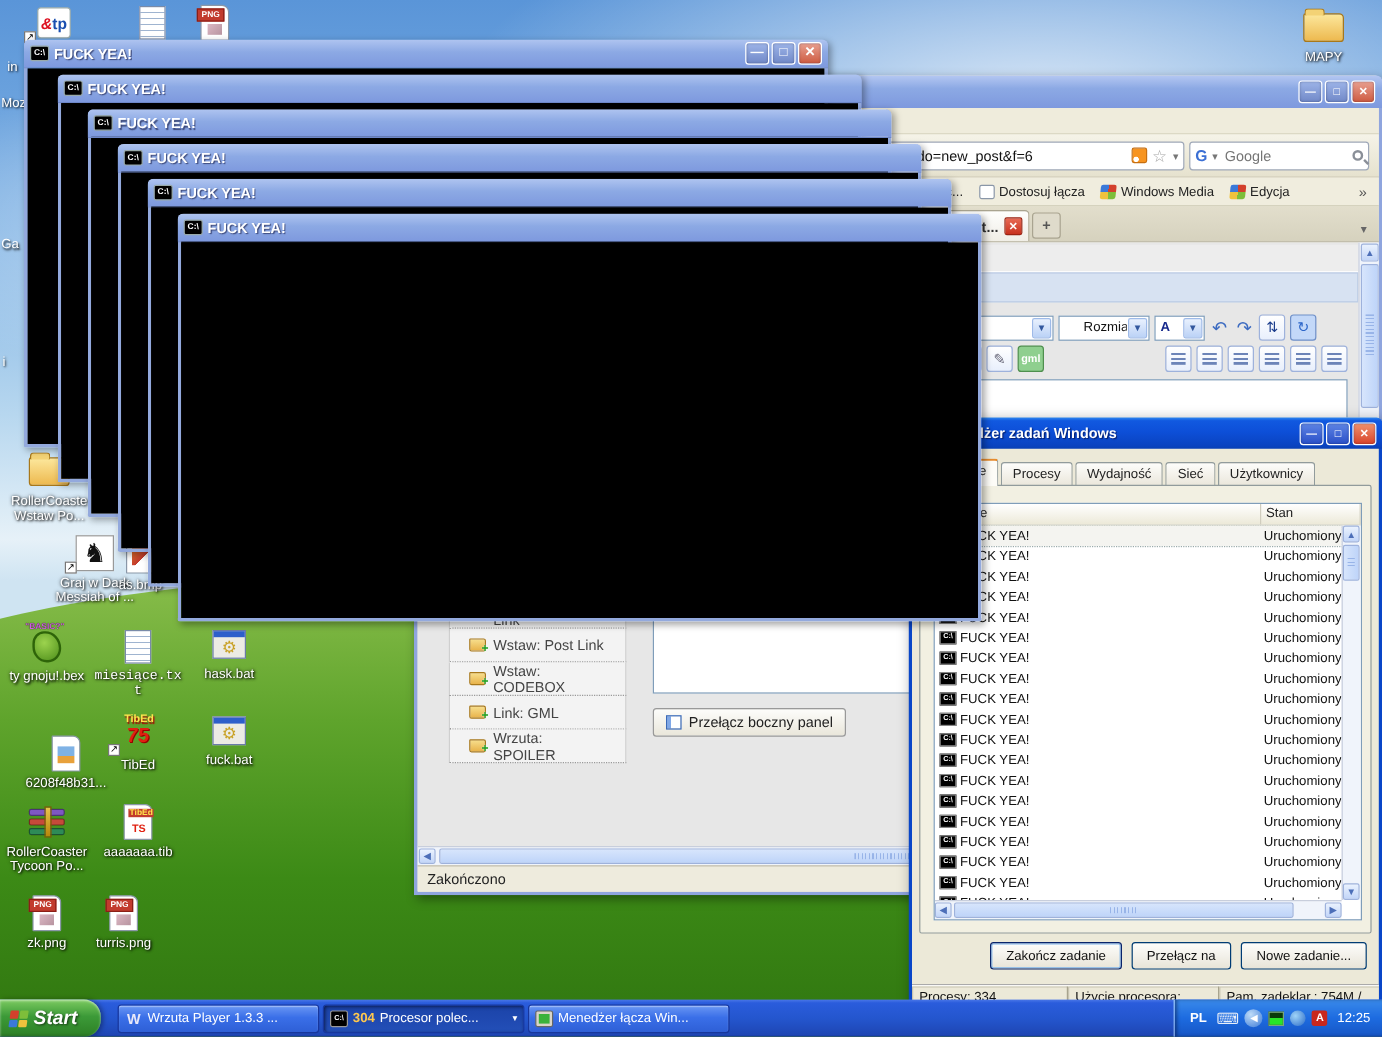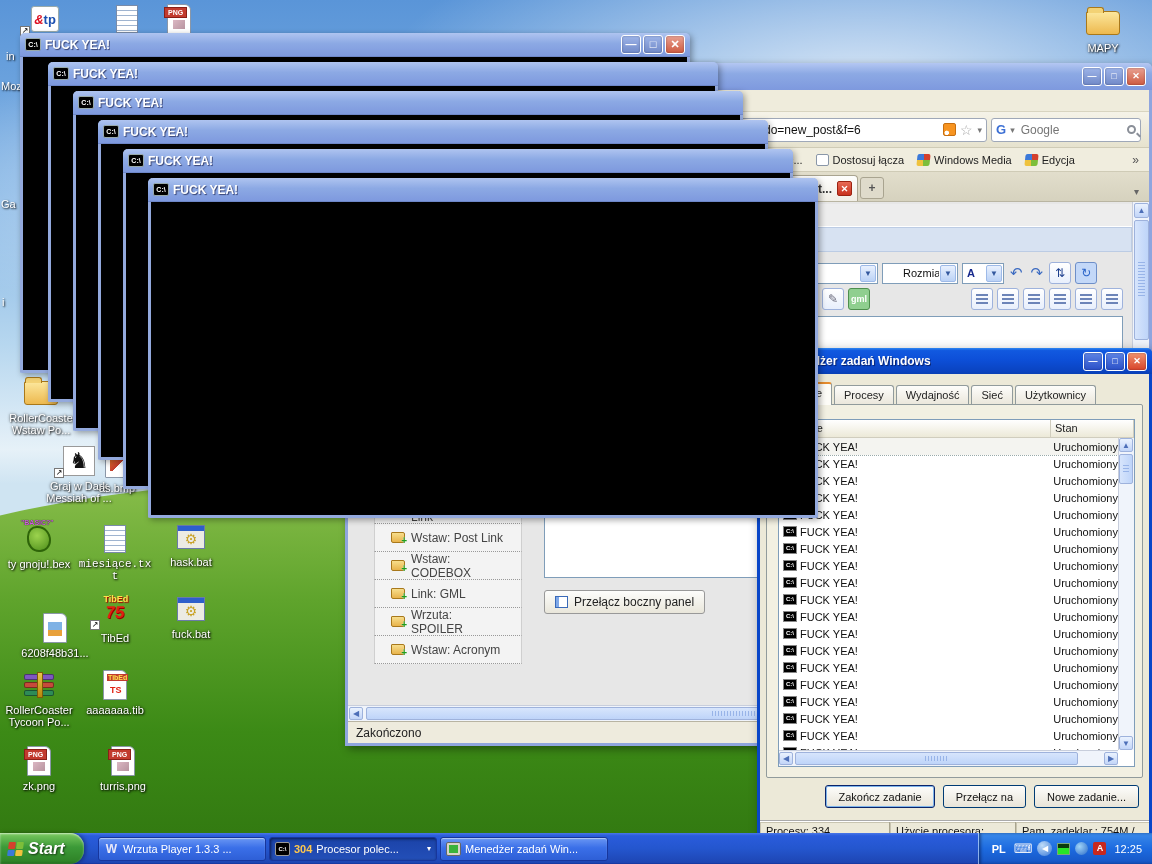--- a/index.html
+++ b/index.html
@@ -429,21 +429,21 @@
           </span>
         </div>
         <div class="dicon-label">aaaaaaa.tib</div>
       </div>
       <div class="dicon" style="left: 0px; top: 744px;">
         <div class="dicon-img">
           <span class="g g-page g-png"></span>
         </div>
         <div class="dicon-label">zk.png</div>
       </div>
-      <div class="dicon" style="left: 84px; top: 744px;">
+      <div class="dicon" style="left: 64px; top: 744px;">
         <div class="dicon-img">
           <span class="g g-page g-png"></span>
         </div>
         <div class="dicon-label">turris.png</div>
       </div>
     </div>
   <div id="desk-partials">
       <div class="desk-partial" style="left: 6px; top: 50px;">in</div>
       <div class="desk-partial" style="left: 1px; top: 80px;">Moz</div>
       <div class="desk-partial" style="left: 1px; top: 198px;">Ga</div>
@@ -668,24 +668,20 @@
                 <span>Wstaw: CODEBOX</span>
               </div>
               <div class="sc-item">
                 <span class="sc-ico"></span>
                 <span>Link: GML</span>
               </div>
               <div class="sc-item">
                 <span class="sc-ico"></span>
                 <span>Wrzuta: SPOILER</span>
               </div>
-              <div class="sc-item">
-                <span class="sc-ico"></span>
-                <span>Wstaw: Acronym</span>
-              </div>
             </div>
         </div>
       </div>
 
       <div class="editor">
         <div class="tbrow">
           <span class="tbtn" style="color:#1A3C8C;position:relative;">
             <b>A</b>
               <span style="position:absolute;right:1px;bottom:1px;color:#D22;font-size:8px;">✕</span>
           </span>
@@ -798,21 +794,21 @@
           <span class="lbl">Wrzuta Player 1.3.3 ...</span>
         </span>
         <span class="tb-btn pressed">
           <span class="tb-ic cmd-icon">C:\</span>
           <span class="cnt">304</span>
           <span class="lbl">Procesor polec...</span>
           <span class="grp">▾</span>
         </span>
         <span class="tb-btn">
           <span class="tb-ic taskmgr-icon"></span>
-          <span class="lbl">Menedżer zadań Win...</span>
+          <span class="lbl">Menedżer łącza Win...</span>
         </span>
       </div>
     <div class="tray">
       <span class="lang">PL</span>
       <span class="kbd">⌨</span>
       <span class="tray-chev">◀</span>
       <span class="tray-cpu"></span>
       <span class="tray-net"></span>
       <span class="tray-pdf">A</span>
       <span class="clock">12:25</span>

